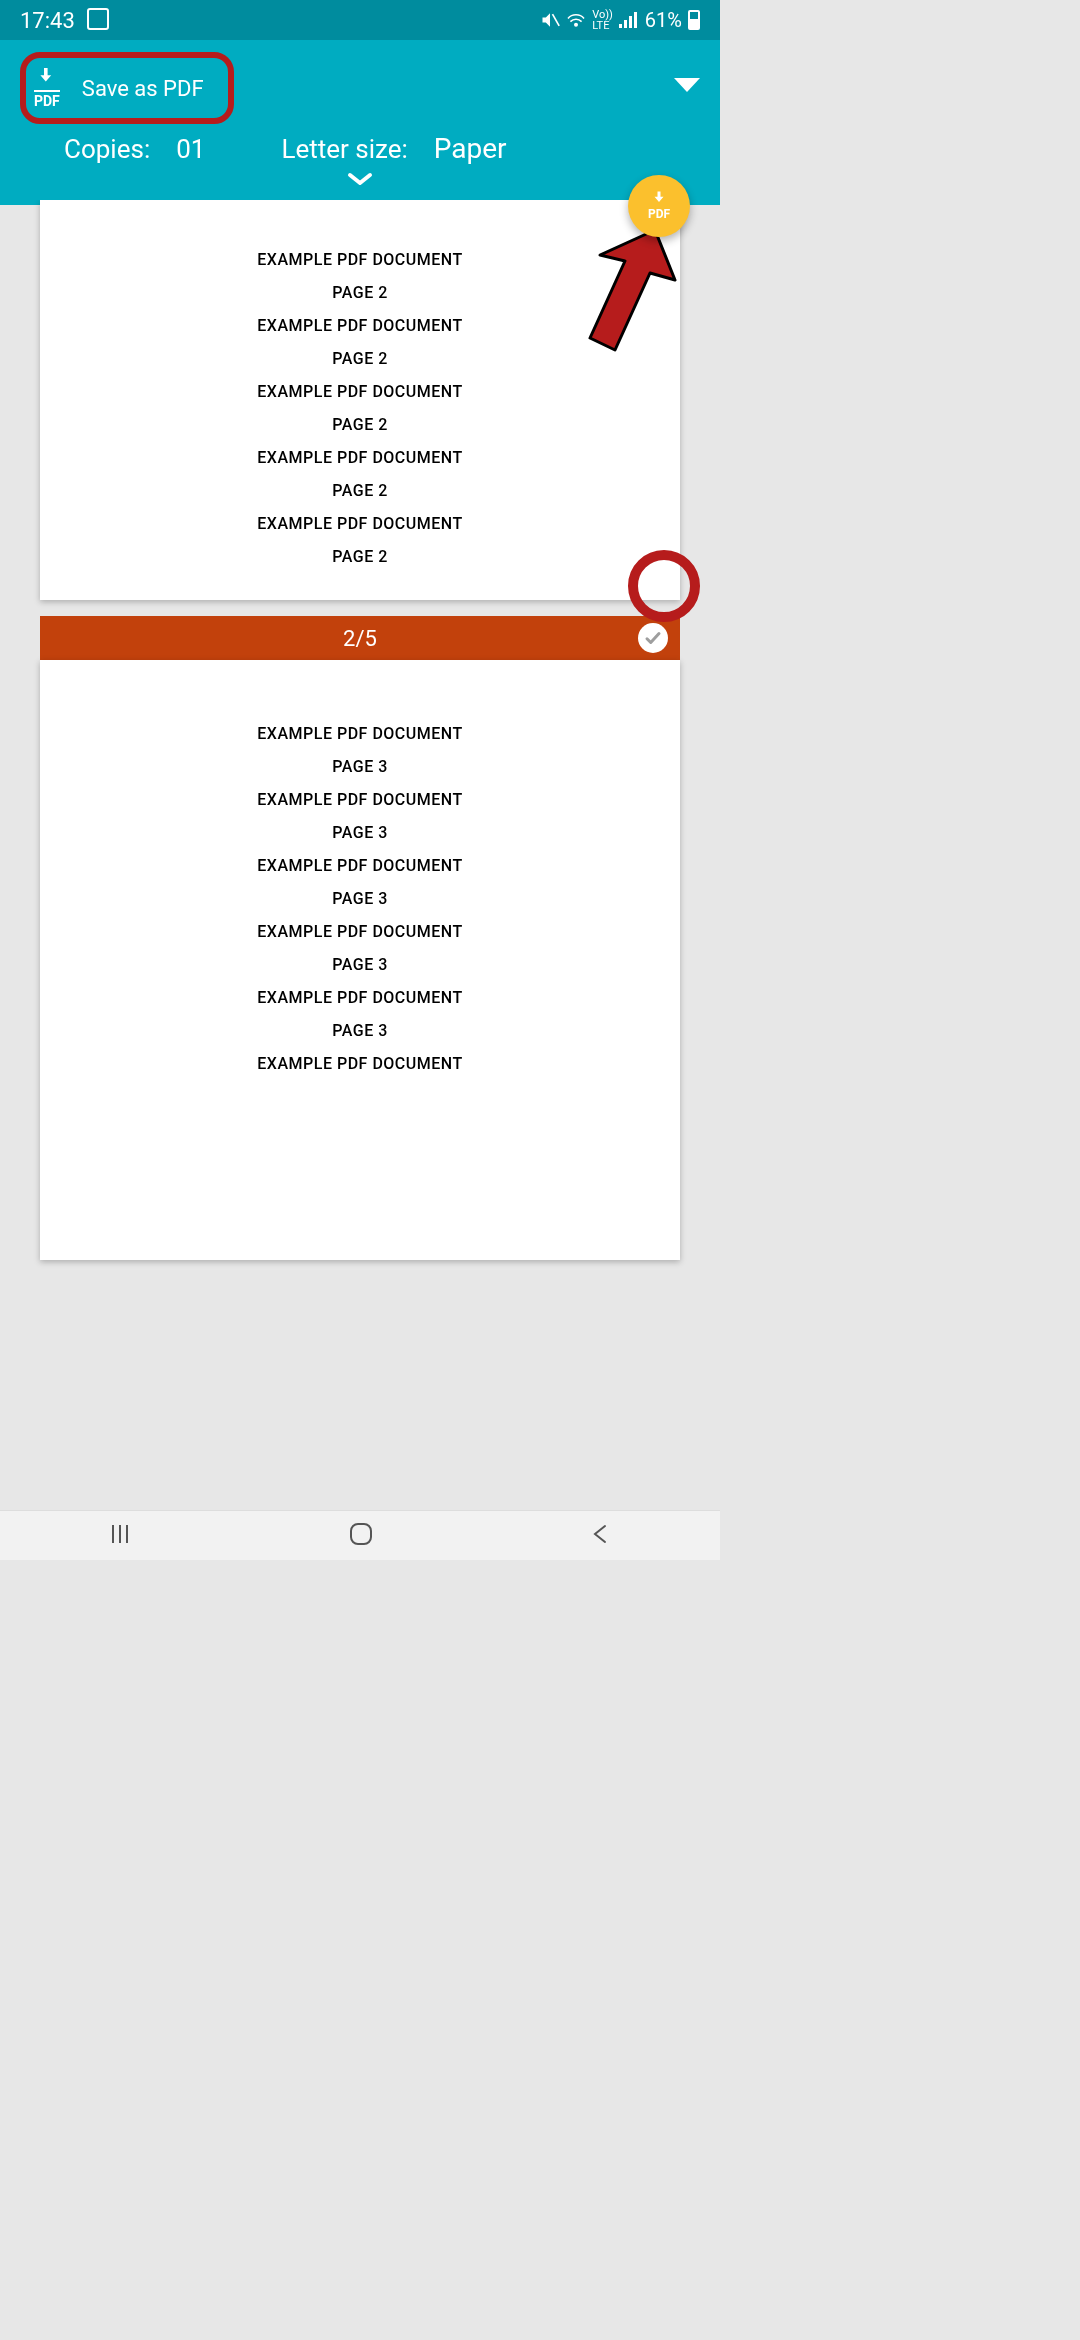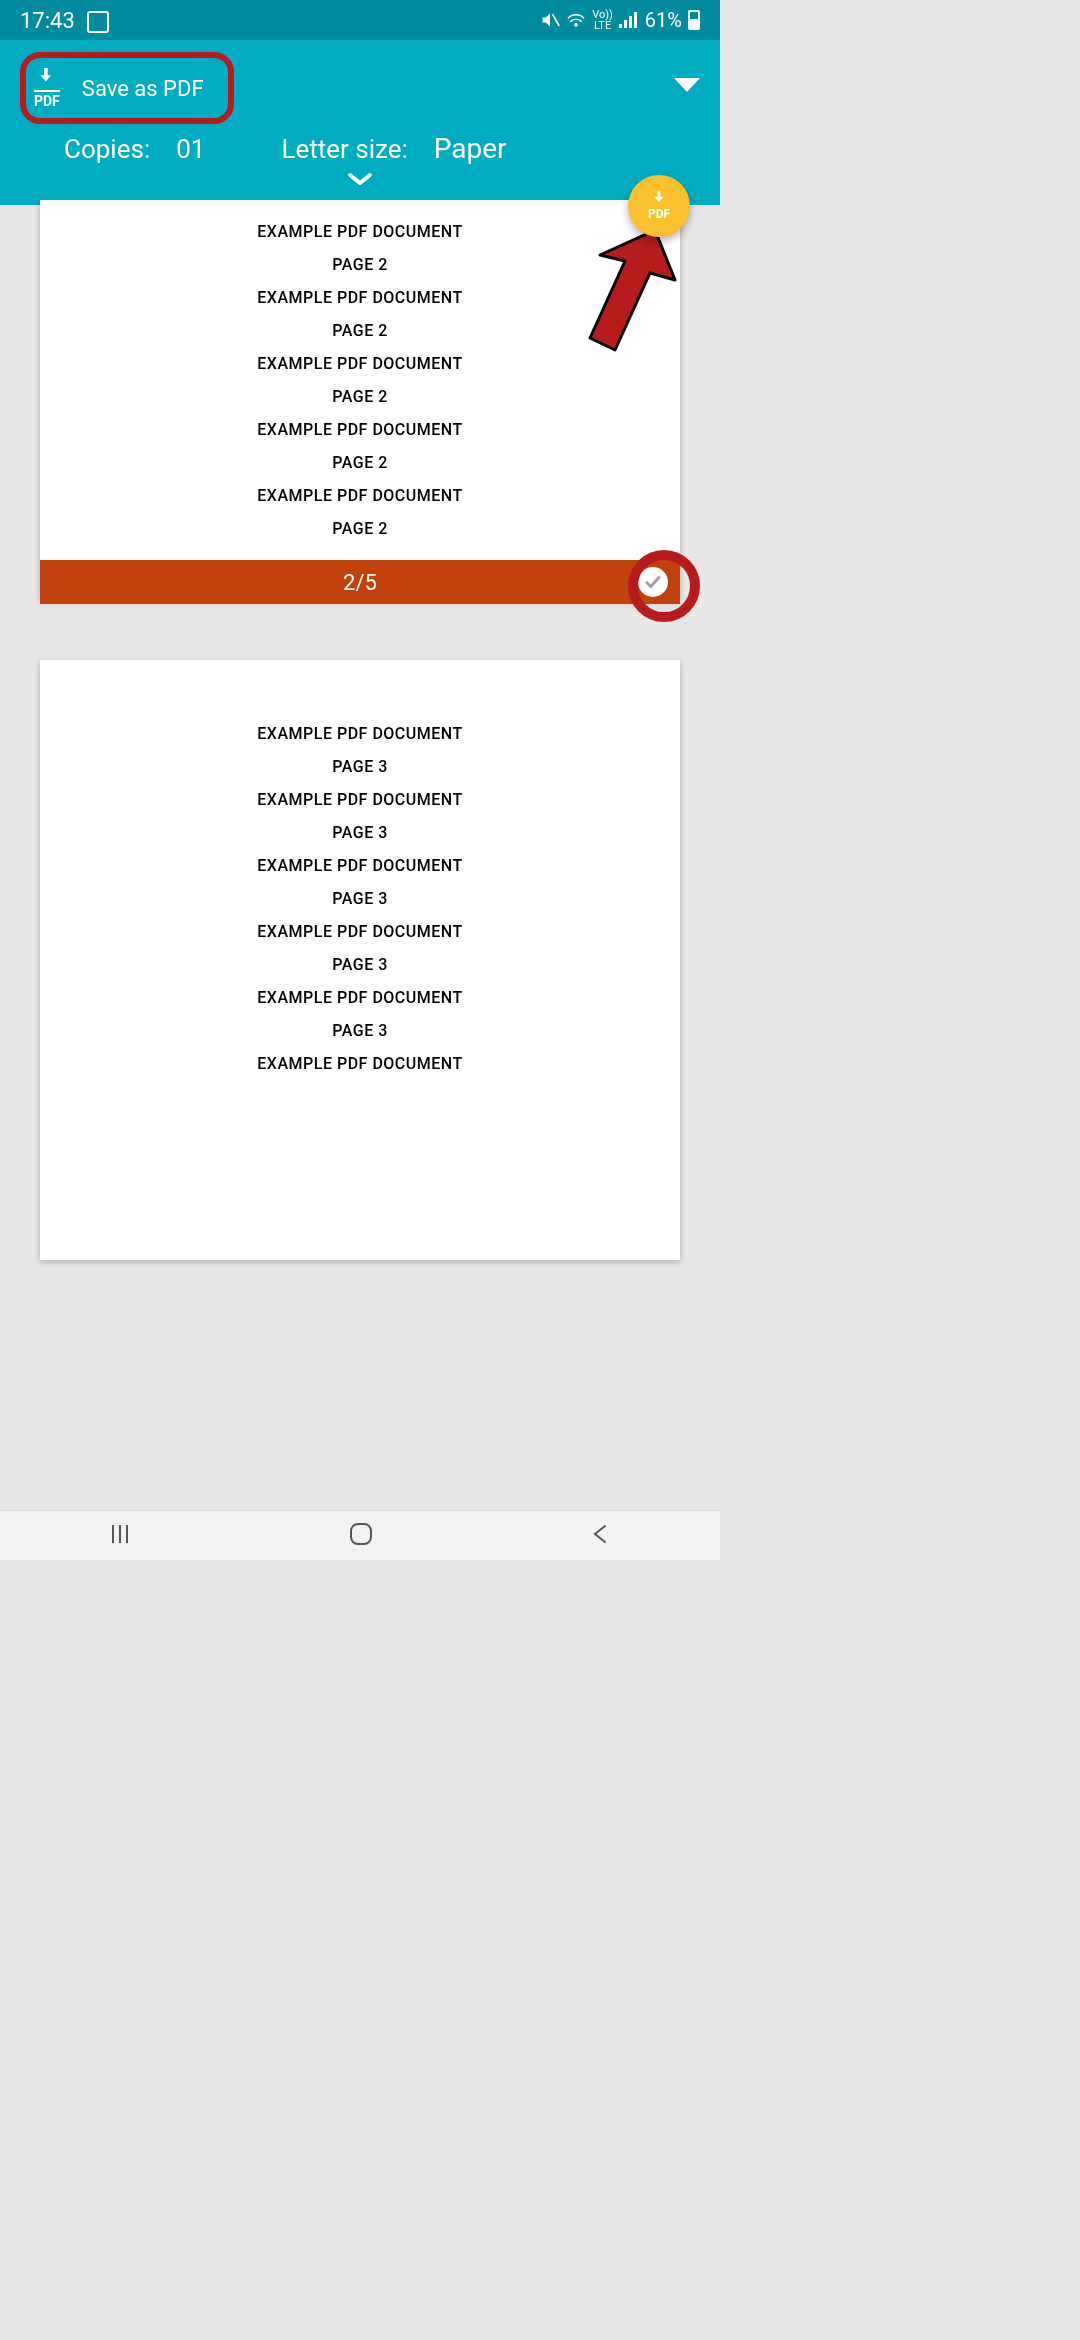--- a/index.html
+++ b/index.html
@@ -1,22 +1,22 @@
 <!DOCTYPE html>
 <html><head>
 <meta charset="utf-8">
 <style>
   * { box-sizing: border-box; margin: 0; padding: 0; }
   html, body { width: 720px; height: 1560px; font-family: Roboto, Arial, sans-serif; background: #e7e7e7; overflow: hidden; }
   body { position: relative; }
 
   
   .status-bar { height: 40px; background: #008C9E; color: #fff; display: flex; align-items: center; justify-content: space-between; padding: 0 20px; font-size: 22px; }
-  .status-left { display: flex; align-items: flex-end; gap: 12px; }
-  .status-right { display: flex; align-items: center; gap: 6px; font-size: 20px; text-align: center; }
+  .status-left { display: flex; align-items: flex-start; gap: 12px; }
+  .status-right { display: flex; align-items: center; gap: 6px; font-size: 20px; }
   .picture-icon { width: 22px; height: 22px; border: 2px solid #fff; border-radius: 3px; position: relative; }
   .battery-icon { width: 12px; height: 20px; border: 2px solid #fff; border-radius: 2px; position: relative; display: inline-block; }
   .battery-icon::after { content: ""; position: absolute; bottom: 0; left: 0; right: 0; height: 58%; background: #fff; }
 
   
   .app-header { background: #00ACC1; color: #fff; position: relative; padding-bottom: 10px; }
   .row-top { display: flex; align-items: center; padding: 12px 20px 4px 20px; }
   .save-pdf { display: flex; align-items: center; gap: 22px; border: 6px solid #B61C1C; border-radius: 20px; padding: 10px 24px 10px 8px; background: transparent; cursor: pointer; }
   .save-pdf .pdf-icon { display: flex; flex-direction: column; align-items: center; color: #fff; font-weight: 700; font-size: 14px; line-height: 1; }
   .save-pdf .pdf-icon svg { width: 24px; height: 20px; }
@@ -40,21 +40,21 @@
 
   
   .anno-circle { position: absolute; right: 20px; top: 550px; width: 72px; height: 72px; border: 10px solid #B61C1C; border-radius: 50%; z-index: 9; pointer-events: none; }
 
   
   .content { position: absolute; top: 200px; bottom: 50px; left: 0; right: 0; overflow: hidden; padding: 0 40px; }
 
   .page-card { background: #fff; box-shadow: 0 2px 6px rgba(0,0,0,.25); position: relative; }
   .page-card.first { height: 400px; margin-bottom: 60px; }
   .page-card.second { height: 600px; }
-  .page-body { padding: 8px 0; text-align: center; }
+  .page-body { padding: 36px 0; text-align: center; }
   .line { font-size: 16px; color: #000; font-weight: 500; margin: 14px 0; letter-spacing: .5px; }
   .page-footer { height: 44px; background: #c2410c; color: #fff; display: flex; align-items: center; justify-content: center; font-size: 22px; position: relative; }
   .check-icon { position: absolute; right: 12px; width: 30px; height: 30px; border-radius: 50%; background: #fff; display: flex; align-items: center; justify-content: center; }
   .check-icon svg { width: 18px; height: 18px; }
 
   
   .nav-bar { position: absolute; bottom: 0; left: 0; right: 0; height: 50px; background: #f2f2f2; display: flex; align-items: center; justify-content: space-around; border-top: 1px solid #ddd; }
   .nav-bar .nav-btn { color: #555; cursor: pointer; }
 </style>
 </head>

